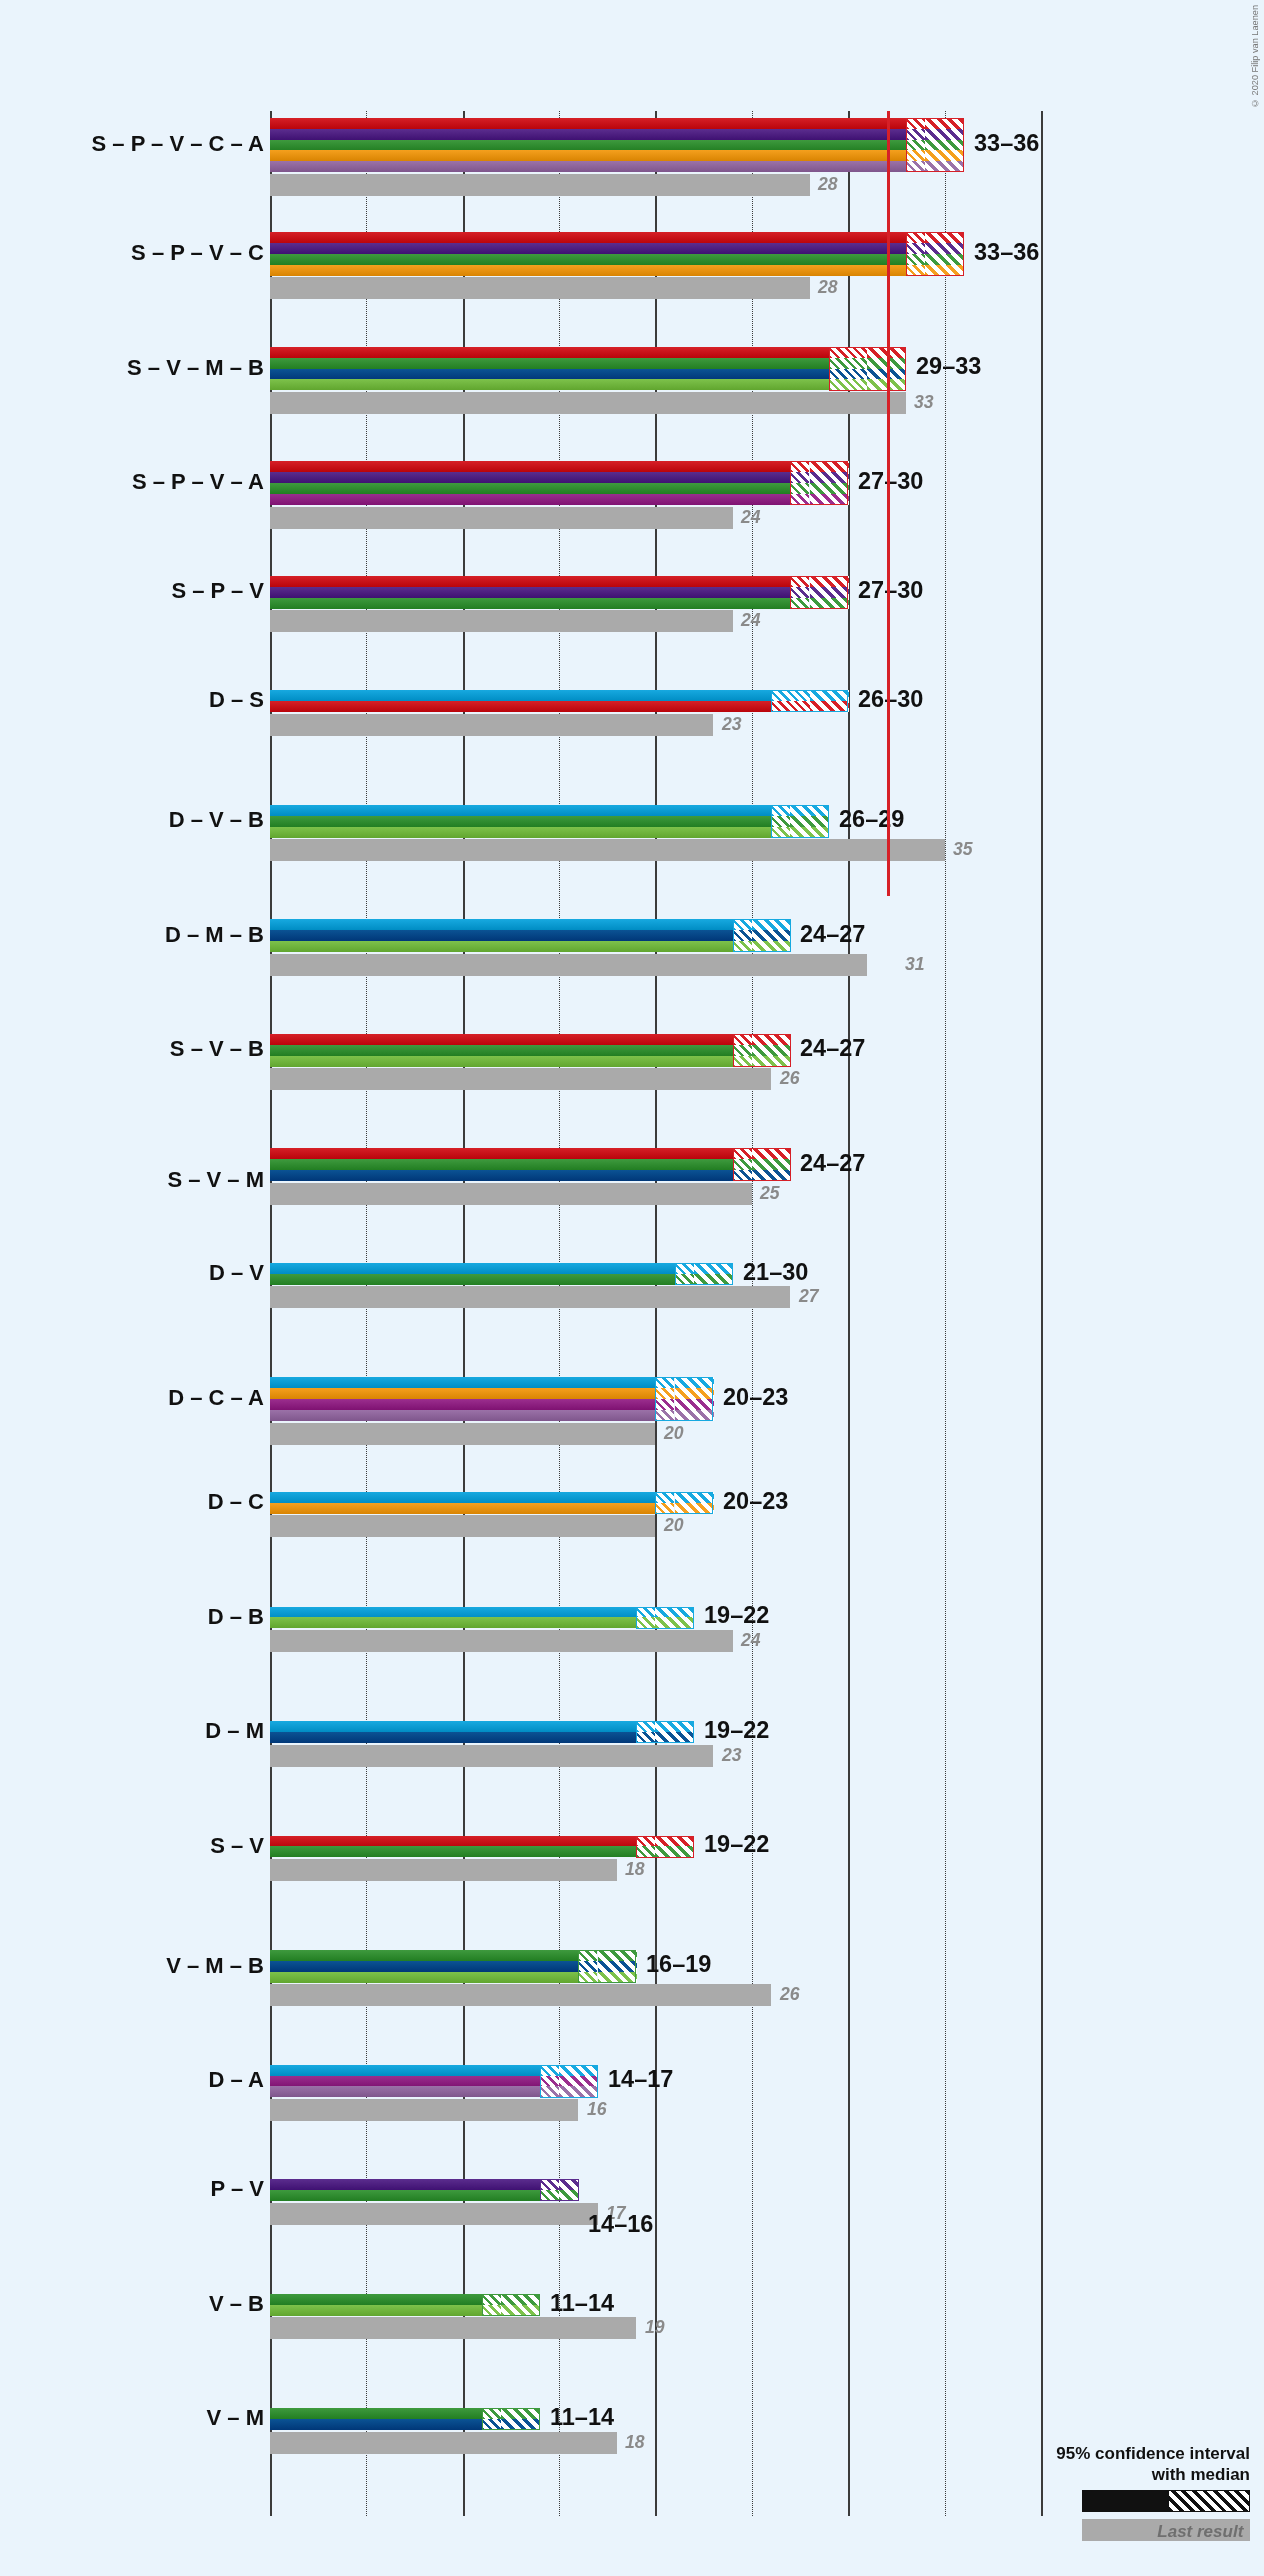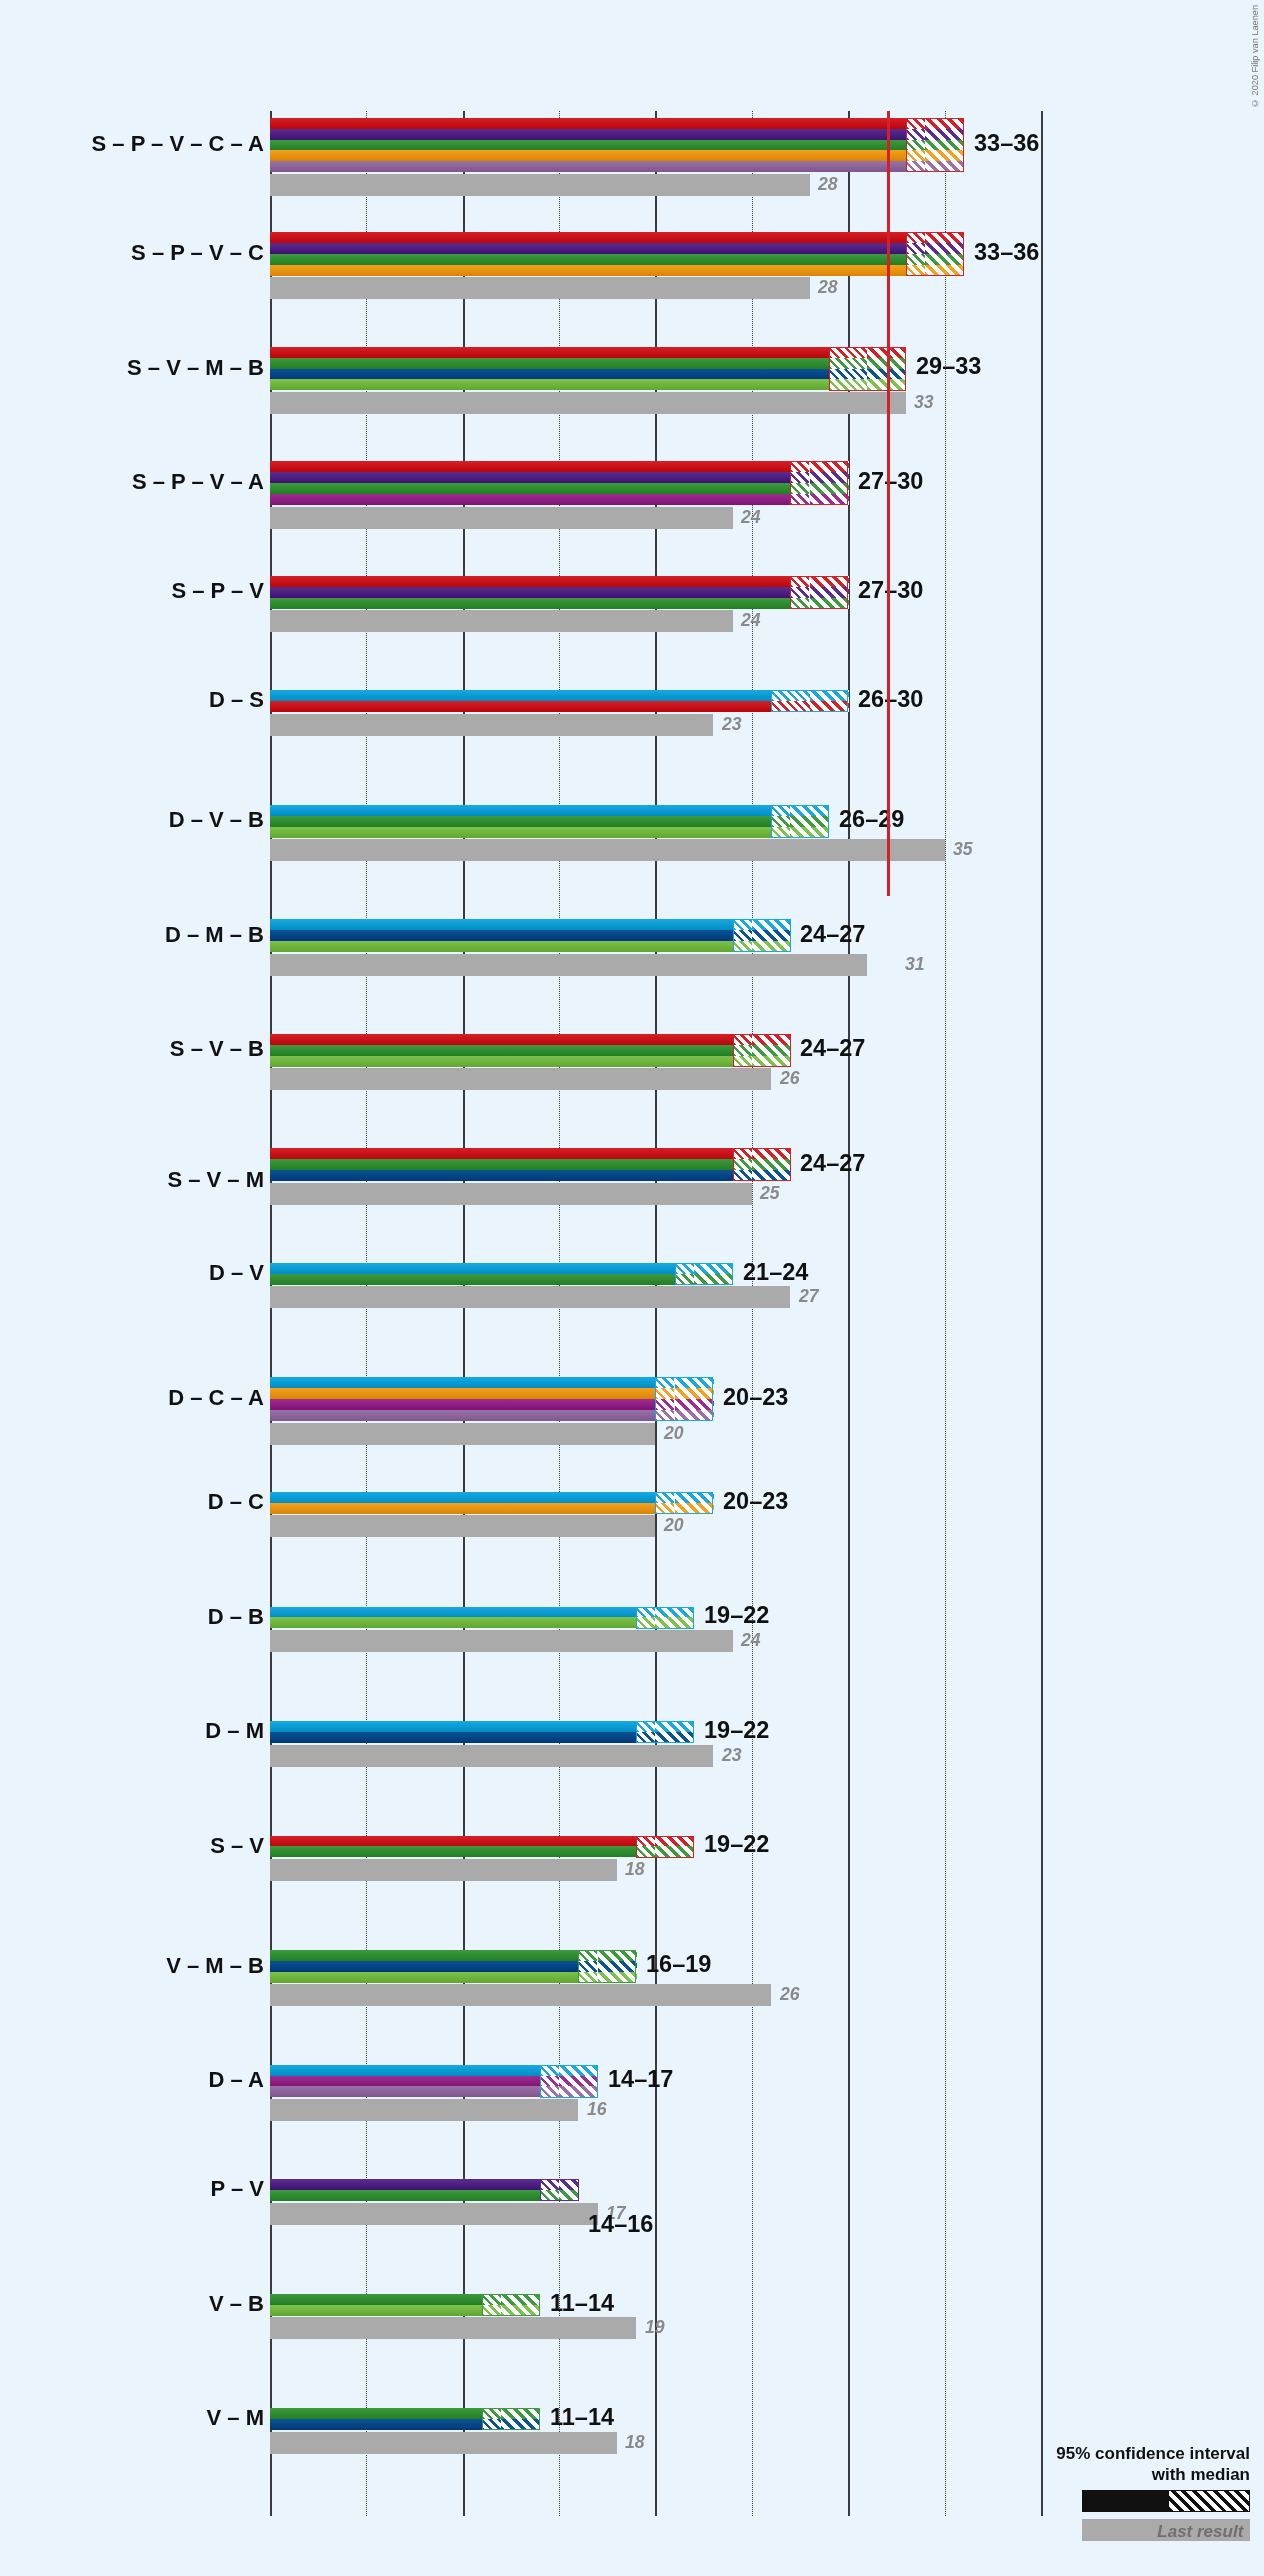--- a/index.html
+++ b/index.html
@@ -265,21 +265,21 @@
       <div class="rangeval" style="left: 530px; top: 1039px;">24–27</div>
       <div class="lastbar" style="left: 0px; top: 1175px; width: 520px;"></div>
       <div class="lastval" style="left: 529px; top: 1175px;">27</div>
       <div class="seg" style="left: 0px; top: 1152px; height: 11px; width: 405px; background: linear-gradient(rgb(23, 169, 224) 0%, rgb(0, 141, 196) 100%);"></div>
       <div class="ci" style="left: 405px; top: 1152px; height: 11px; width: 19px; background: repeating-linear-gradient(45deg, rgb(23, 169, 224) 0px, rgb(23, 169, 224) 2.5px, rgb(255, 255, 255) 2.5px, rgb(255, 255, 255) 5.9px), repeating-linear-gradient(-45deg, rgb(23, 169, 224) 0px, rgb(23, 169, 224) 2.5px, transparent 2.5px, transparent 5.9px);"></div>
       <div class="ci" style="left: 424px; top: 1152px; height: 11px; width: 39px; background: repeating-linear-gradient(45deg, rgb(23, 169, 224) 0px, rgb(23, 169, 224) 3.4px, rgb(255, 255, 255) 3.4px, rgb(255, 255, 255) 7.5px);"></div>
       <div class="seg" style="left: 0px; top: 1163px; height: 11px; width: 405px; background: linear-gradient(rgb(62, 154, 62) 0%, rgb(34, 126, 34) 100%);"></div>
       <div class="ci" style="left: 405px; top: 1163px; height: 11px; width: 19px; background: repeating-linear-gradient(45deg, rgb(62, 154, 62) 0px, rgb(62, 154, 62) 2.5px, rgb(255, 255, 255) 2.5px, rgb(255, 255, 255) 5.9px), repeating-linear-gradient(-45deg, rgb(62, 154, 62) 0px, rgb(62, 154, 62) 2.5px, transparent 2.5px, transparent 5.9px);"></div>
       <div class="ci" style="left: 424px; top: 1163px; height: 11px; width: 39px; background: repeating-linear-gradient(45deg, rgb(62, 154, 62) 0px, rgb(62, 154, 62) 3.4px, rgb(255, 255, 255) 3.4px, rgb(255, 255, 255) 7.5px);"></div>
       <div style="position: absolute; left: 405px; top: 1152px; width: 58px; height: 22px; border: 1.7px solid rgb(23, 169, 224); box-sizing: border-box;"></div>
-      <div class="rangeval" style="left: 473px; top: 1148px;">21–24</div>
+      <div class="rangeval" style="left: 473px; top: 1148px;">21–30</div>
       <div class="lastbar" style="left: 0px; top: 1312px; width: 385px;"></div>
       <div class="lastval" style="left: 394px; top: 1312px;">20</div>
       <div class="seg" style="left: 0px; top: 1266px; height: 11px; width: 385px; background: linear-gradient(rgb(23, 169, 224) 0%, rgb(0, 141, 196) 100%);"></div>
       <div class="ci" style="left: 385px; top: 1266px; height: 11px; width: 19px; background: repeating-linear-gradient(45deg, rgb(23, 169, 224) 0px, rgb(23, 169, 224) 2.5px, rgb(255, 255, 255) 2.5px, rgb(255, 255, 255) 5.9px), repeating-linear-gradient(-45deg, rgb(23, 169, 224) 0px, rgb(23, 169, 224) 2.5px, transparent 2.5px, transparent 5.9px);"></div>
       <div class="ci" style="left: 405px; top: 1266px; height: 11px; width: 39px; background: repeating-linear-gradient(45deg, rgb(23, 169, 224) 0px, rgb(23, 169, 224) 3.4px, rgb(255, 255, 255) 3.4px, rgb(255, 255, 255) 7.5px);"></div>
       <div class="seg" style="left: 0px; top: 1277px; height: 11px; width: 385px; background: linear-gradient(rgb(245, 160, 30) 0%, rgb(217, 132, 2) 100%);"></div>
       <div class="ci" style="left: 385px; top: 1277px; height: 11px; width: 19px; background: repeating-linear-gradient(45deg, rgb(245, 160, 30) 0px, rgb(245, 160, 30) 2.5px, rgb(255, 255, 255) 2.5px, rgb(255, 255, 255) 5.9px), repeating-linear-gradient(-45deg, rgb(245, 160, 30) 0px, rgb(245, 160, 30) 2.5px, transparent 2.5px, transparent 5.9px);"></div>
       <div class="ci" style="left: 405px; top: 1277px; height: 11px; width: 39px; background: repeating-linear-gradient(45deg, rgb(245, 160, 30) 0px, rgb(245, 160, 30) 3.4px, rgb(255, 255, 255) 3.4px, rgb(255, 255, 255) 7.5px);"></div>
       <div class="seg" style="left: 0px; top: 1288px; height: 11px; width: 385px; background: linear-gradient(rgb(155, 46, 142) 0%, rgb(127, 18, 114) 100%);"></div>
       <div class="ci" style="left: 385px; top: 1288px; height: 11px; width: 19px; background: repeating-linear-gradient(45deg, rgb(155, 46, 142) 0px, rgb(155, 46, 142) 2.5px, rgb(255, 255, 255) 2.5px, rgb(255, 255, 255) 5.9px), repeating-linear-gradient(-45deg, rgb(155, 46, 142) 0px, rgb(155, 46, 142) 2.5px, transparent 2.5px, transparent 5.9px);"></div>

